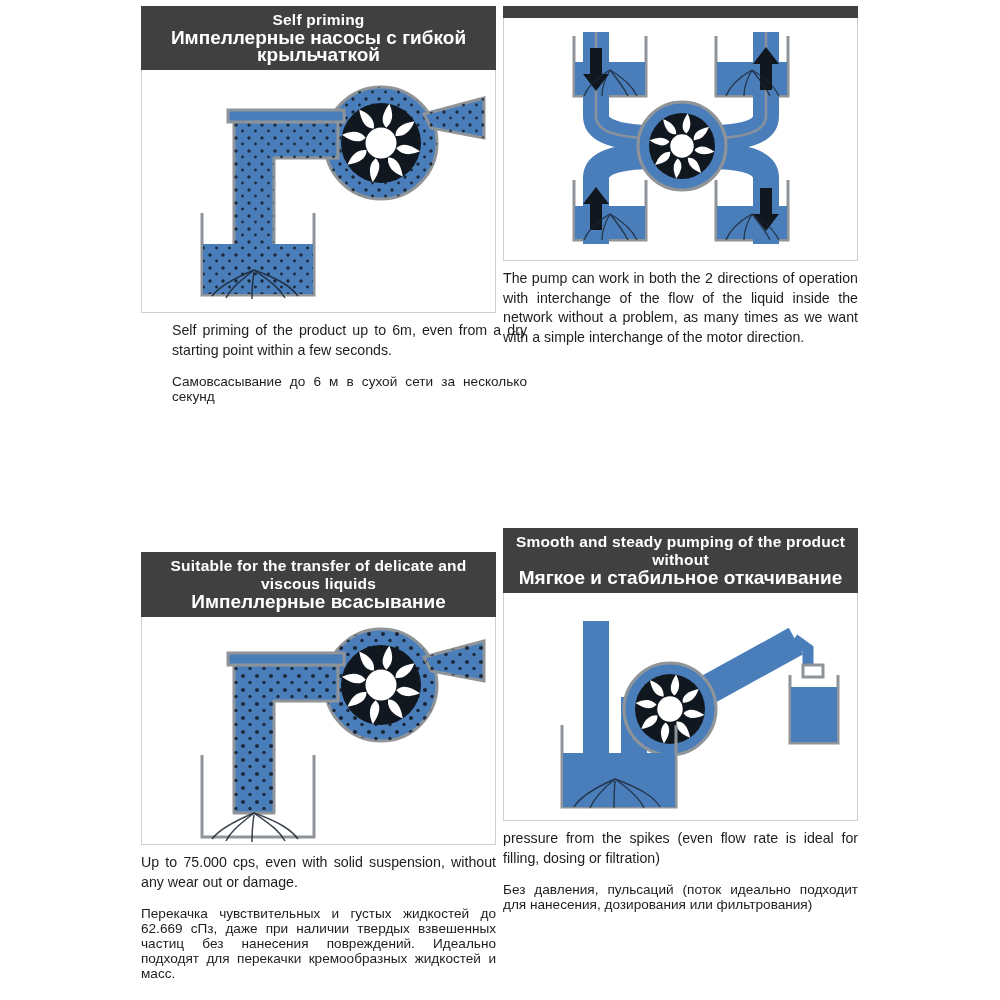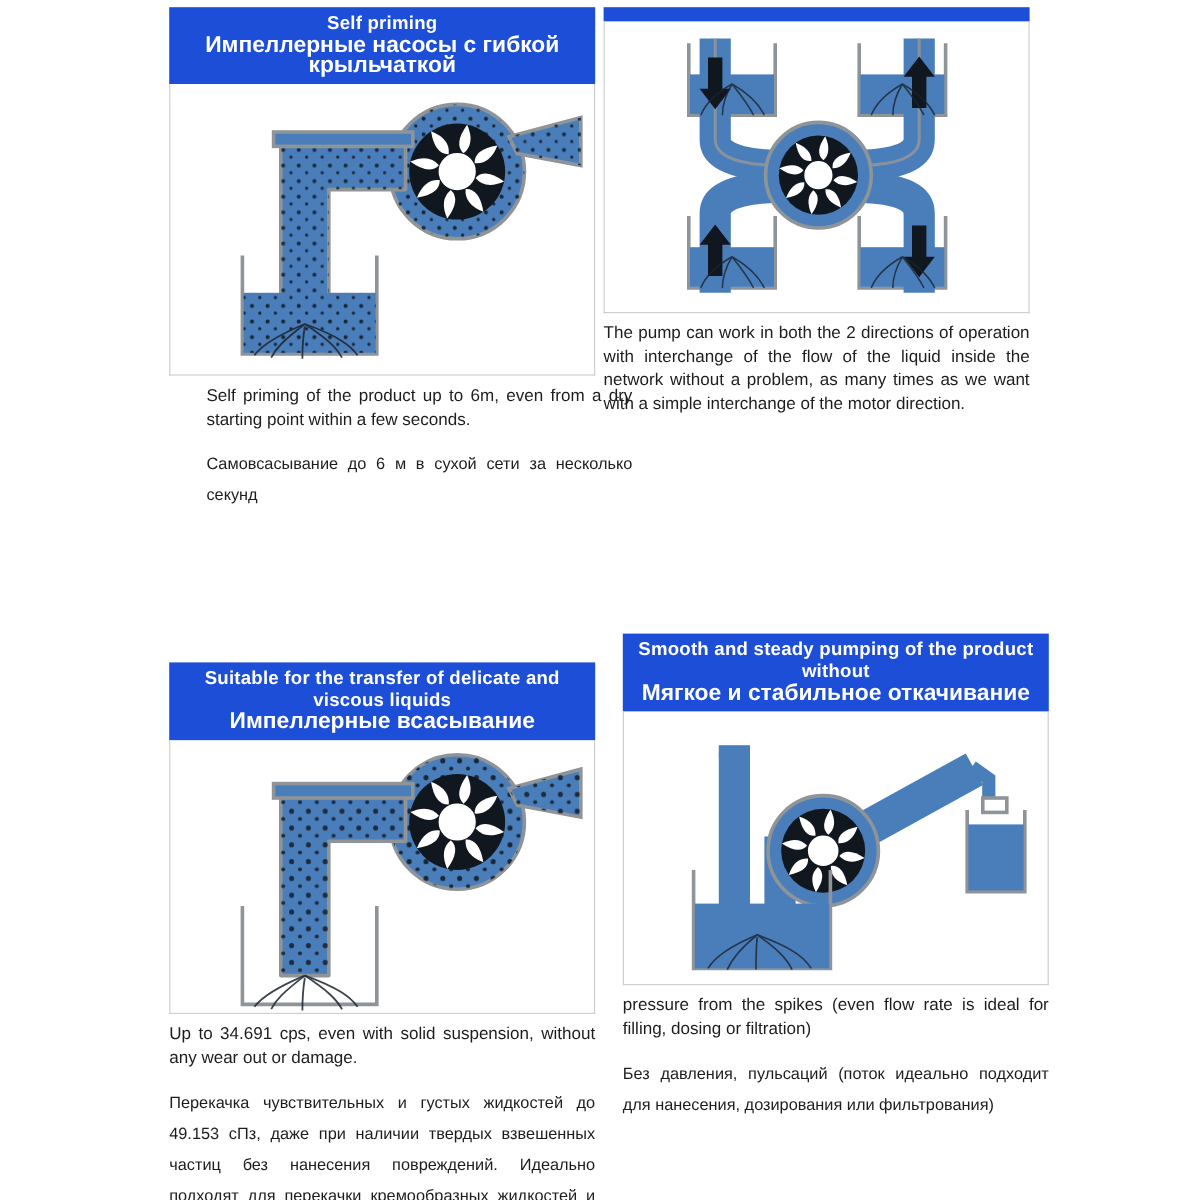--- a/index.html
+++ b/index.html
@@ -20,21 +20,21 @@
     left: 0; top: 0;
     width: 1000px;
     height: 1000px;
   }
   .panel {
     position: absolute;
     box-sizing: border-box;
   }
   
   .head {
-    background: #1d4ed8;
+    background: #404040;
     color: #ffffff;
     text-align: center;
     font-weight: bold;
     padding: 5px 6px 7px 6px;
     box-sizing: border-box;
   }
   .head .en {
     font-size: 15.5px;
     line-height: 18px;
     letter-spacing: 0.2px;
@@ -60,21 +60,21 @@
   }
   .caption p {
     margin: 0 0 14px 0;
     font-size: 14.2px;
     line-height: 19.5px;
     color: #1d1d1d;
     text-align: justify;
   }
   .caption p.ru {
     font-size: 13.6px;
-    line-height: 26px;
+    line-height: 15px;
   }
   .caption p:last-child { margin-bottom: 0; }
 </style>
 </head>
 <body>
 
 <div class="sheet">
 
   <div class="panel" style="left:141px; top:6px; width:355px;">
     <div class="head">
@@ -274,26 +274,26 @@
             <path d="M112,196 C 88,206 76,214 70,222"></path>
             <path d="M112,196 C 94,210 88,216 84,224"></path>
             <path d="M112,198 C 110,210 110,216 110,225"></path>
             <path d="M112,196 C 130,208 138,215 143,224"></path>
             <path d="M112,196 C 140,206 150,214 156,222"></path>
           </g>
         </g>
       </svg>
     </div>
     <div class="caption" style="width:355px;">
-      <p>Up to 34.691 cps, even with solid suspension, without any wear out or damage.</p>
-      <p class="ru">Перекачка чувствительных и густых жидкостей до 49.153 сПз, даже при наличии твердых взвешенных частиц без нанесения повреждений. Идеально подходят для перекачки кремообразных жидкостей и масс.</p>
+      <p>Up to 75.000 cps, even with solid suspension, without any wear out or damage.</p>
+      <p class="ru">Перекачка чувствительных и густых жидкостей до 62.669 сПз, даже при наличии твердых взвешенных частиц без нанесения повреждений. Идеально подходят для перекачки кремообразных жидкостей и масс.</p>
     </div>
   </div>
 
-  <div class="panel" style="left:519px; top:528px; width:355px;">
+  <div class="panel" style="left:503px; top:528px; width:355px;">
     <div class="head">
       <div class="en">Smooth and steady pumping of the product without</div>
       <div class="ru">Мягкое и стабильное откачивание</div>
     </div>
     <div class="illus" style="height:228px;">
       <svg width="353" height="228" viewBox="0 0 353 228">
 
         <path d="M176,112 L292,48" fill="none" stroke="#4a7ebb" stroke-width="30" stroke-linecap="butt"></path>
         <path d="M176,112 L292,48" fill="none" stroke="#8f9499" stroke-width="1.5" opacity="0"></path>
 

